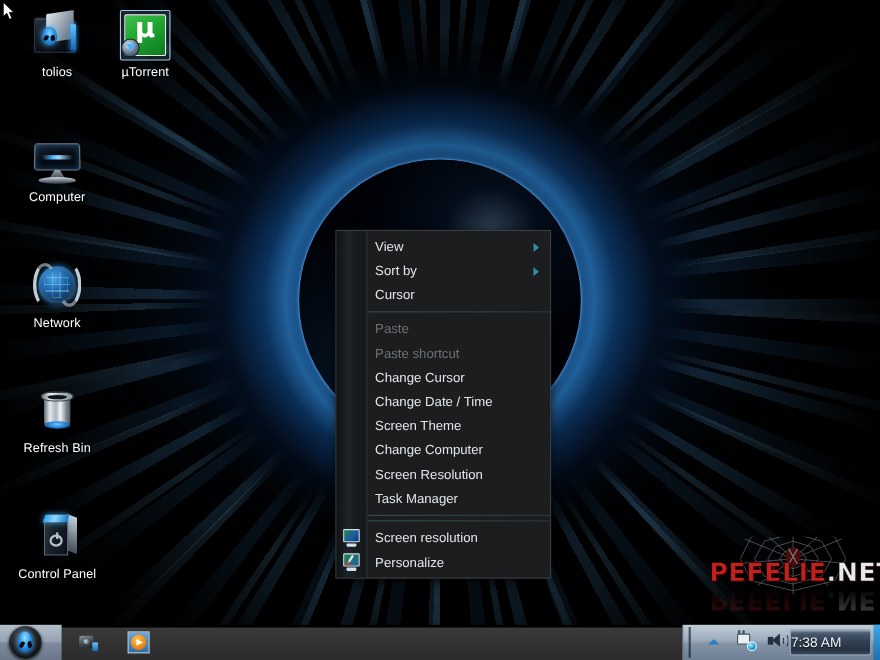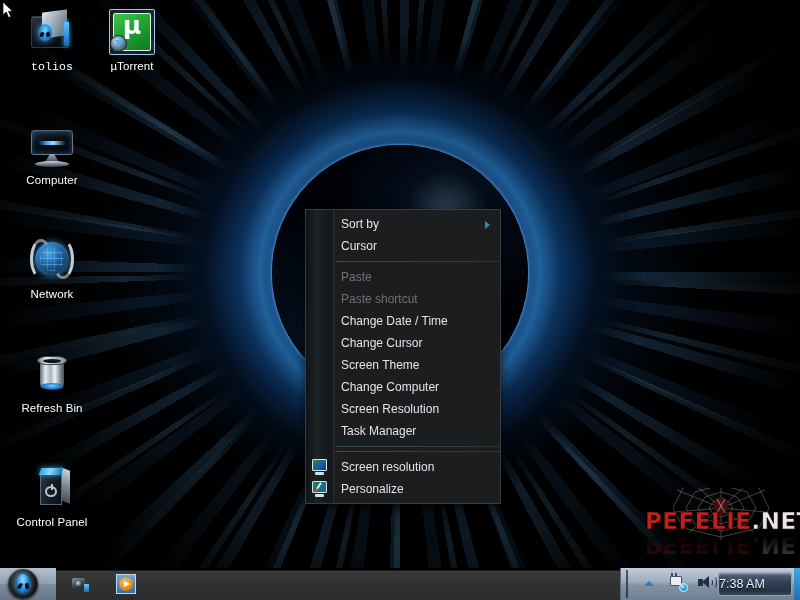--- a/index.html
+++ b/index.html
@@ -542,21 +542,21 @@
   <div class="wp-layer wp-haze"></div>
   <div class="wp-layer wp-rays"></div>
   <div class="wp-layer wp-rays2"></div>
   <div class="wp-layer wp-corona"></div>
   <div class="wp-sphere"></div>
   <div class="wp-crescent"></div>
   <div class="wp-layer wp-vignette"></div>
 
   <div id="icon-grid">
 
-    <div class="dicon" style="left:12px; top:8px;font-family:Liberation Mono, monospace;">
+    <div class="dicon" style="left:12px; top:8px;">
       <div class="glyph ic-folder">
         <div class="fbody"></div>
         <div class="fpage"></div>
         <div class="falien"></div>
         <div class="fbar"></div>
       </div>
       <div class="lbl">tolios</div>
     </div>
 
     <div class="dicon" style="left:92px; top:8px;">
@@ -629,20 +629,24 @@
       <ellipse cx="48" cy="18" rx="7" ry="9" fill="#8e1410" opacity="0.9"></ellipse>
       <path d="M44,11 L52,25 M52,11 L44,25" stroke="#d8d8d8" stroke-width="1.1"></path>
     </svg>
     <div class="wtext"><span>PEFELIE</span><span class="dot">.NET</span></div>
     <div class="wrefl"><span>PEFELIE</span><span class="dot">.NET</span></div>
   </div>
 
   <div id="ctx-menu">
     <div class="gutter"></div>
 
+    <div class="mi">
+      <span>View</span>
+      <span class="arr"></span>
+    </div>
 
     <div class="mi">
       <span>Sort by</span>
       <span class="arr"></span>
     </div>
 
     <div class="mi">
       <span>Cursor</span>
     </div>
 
@@ -650,25 +654,25 @@
 
     <div class="mi disabled">
       <span>Paste</span>
     </div>
 
     <div class="mi disabled">
       <span>Paste shortcut</span>
     </div>
 
     <div class="mi">
+      <span>Change Cursor</span>
+    </div>
+
+    <div class="mi">
       <span>Change Date / Time</span>
-    </div>
-
-    <div class="mi">
-      <span>Change Cursor</span>
     </div>
 
     <div class="mi">
       <span>Screen Theme</span>
     </div>
 
     <div class="mi">
       <span>Change Computer</span>
     </div>
 

